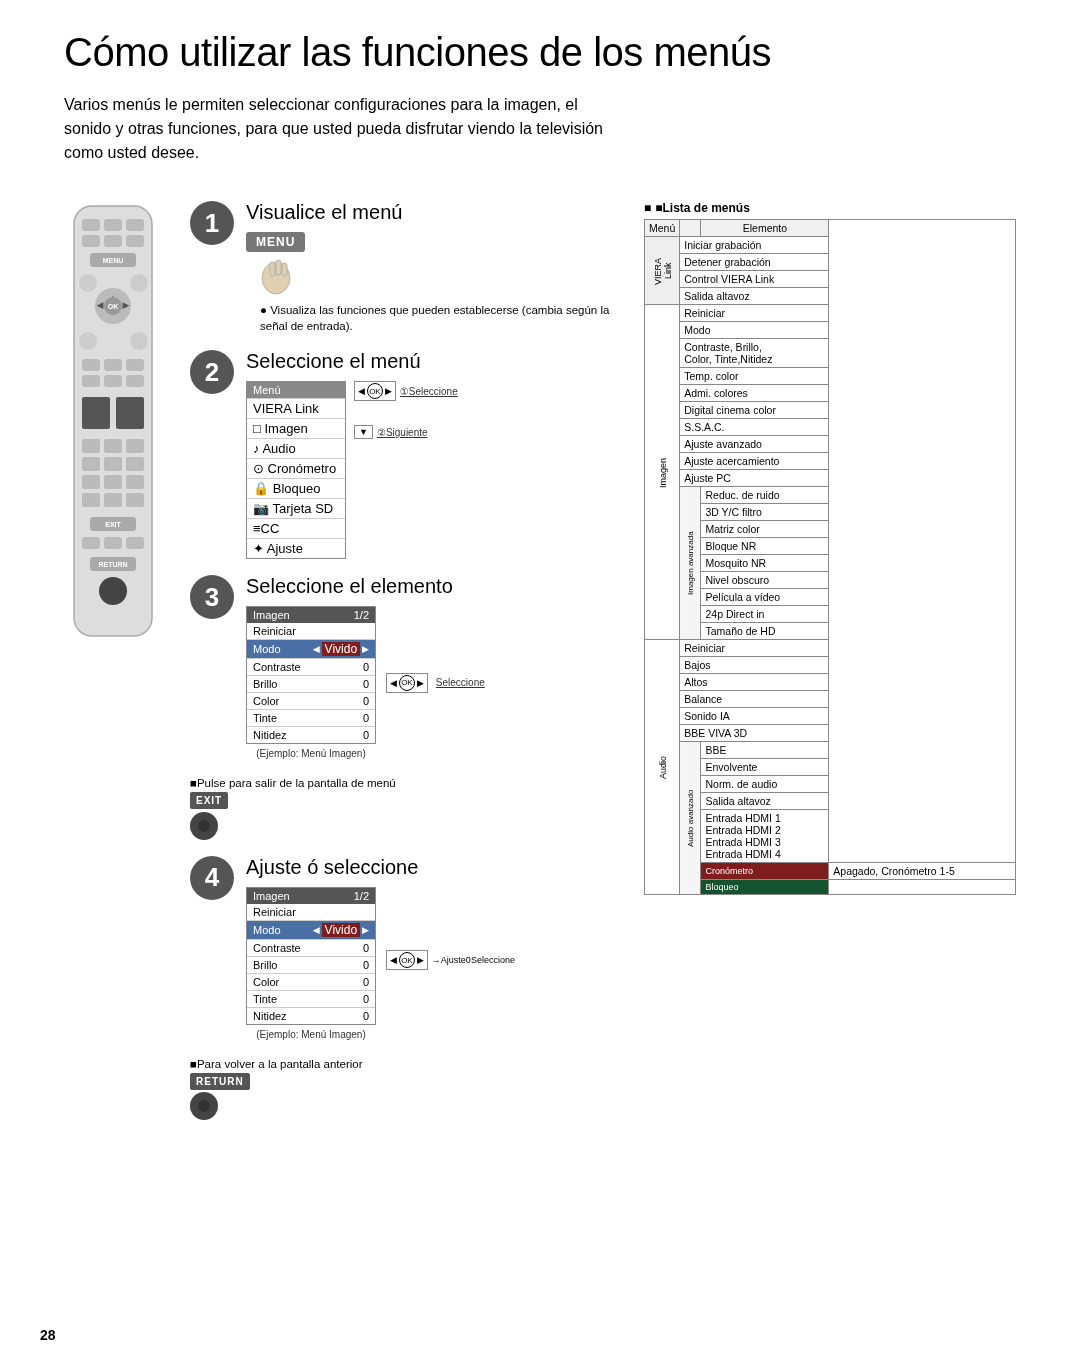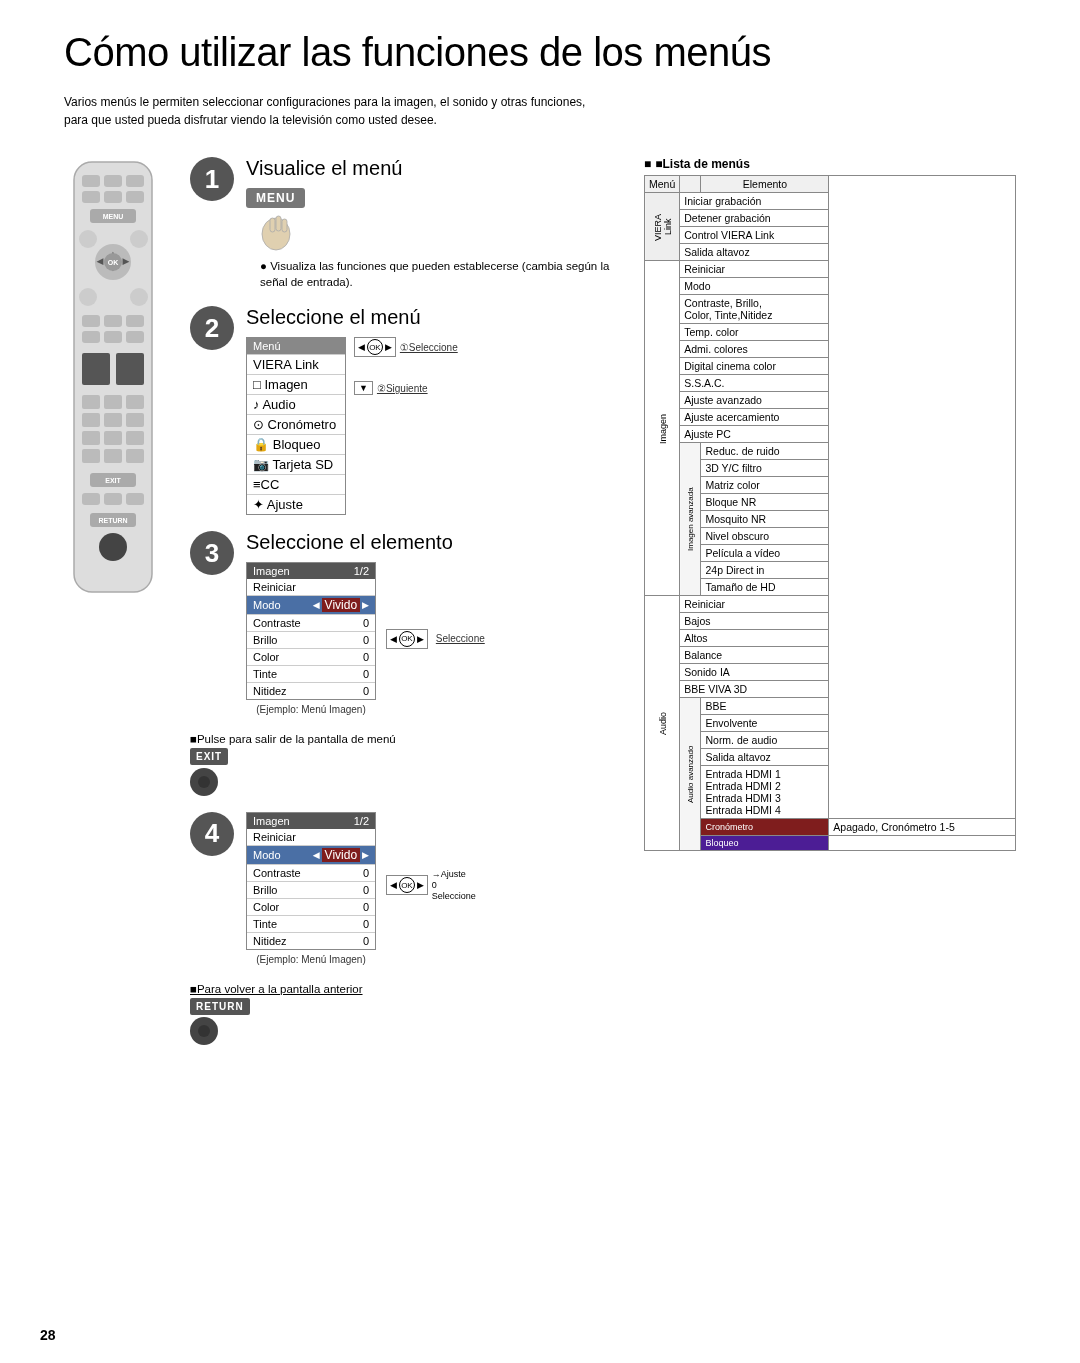--- a/index.html
+++ b/index.html
@@ -18,24 +18,24 @@
     }
 
     .main-title {
       font-size: 40px;
       font-weight: 300;
       margin-bottom: 18px;
       letter-spacing: -0.5px;
     }
 
     .intro-text {
-      font-size: 12px;
+      font-size: 16px;
       line-height: 1.5;
       max-width: 540px;
-      margin-bottom: 28px;
+      margin-bottom: 36px;
     }
 
     .content-layout {
       display: flex;
       gap: 20px;
     }
 
     .left-column {
       width: 560px;
       flex-shrink: 0;
@@ -288,21 +288,21 @@
     }
 
     .cronometro-cell {
       background: #7f1d1d;
       color: #fff;
       font-size: 9px;
       padding: 2px 4px;
     }
 
     .bloqueo-cell {
-      background: #4c1d95;
+      background: #14532d;
       color: #fff;
       font-size: 9px;
       padding: 2px 4px;
     }
 
   </style>
 </head>
 <body>
 
 <div class="page-container">
@@ -505,20 +505,21 @@
                 <svg width="16" height="16">
                     <circle cx="8" cy="8" r="6" fill="#333"></circle>
                   </svg>
               </div>
             </div>
           </div>
 
           <div class="step">
             <div class="step-number">4</div>
             <div class="step-content">
+              <div class="step-title">Ajuste ó seleccione</div>
               <div class="step34-layout">
                 <div>
                   <div class="menu-panel" style="min-width:130px;">
                     <div class="menu-panel-header">
                       <span>Imagen</span>
                       <span>1/2</span>
                     </div>
                     <div class="menu-panel-row">Reiniciar</div>
                     <div class="menu-panel-row highlighted">
                       <span>Modo</span>
@@ -551,32 +552,32 @@
                   </div>
                   <div class="note-text">(Ejemplo: Menú Imagen)</div>
                 </div>
                 <div style="display:flex; flex-direction:column; gap:4px; font-size:10px;">
                   <div style="display:flex; align-items:center; gap:4px; margin-bottom:6px;">
                     <div style="border:1px solid #888; padding:1px 3px; display:flex; align-items:center; gap:2px; font-size:9px;">
                       <span class="arrw">◀</span>
                       <span class="small-ok-circle">OK</span>
                       <span class="arrw">▶</span>
                     </div>
-                    <div style="display:flex; flex-direction:column; font-size:9px; line-height:1.2;">
+                    <div style="display:flex; flex-direction:row; font-size:9px; line-height:1.2;">
                       <span>→Ajuste</span>
                       <span>0</span>
                       <span>Seleccione</span>
                     </div>
                   </div>
                 </div>
               </div>
             </div>
           </div>
 
-          <div style="display:flex; gap:14px; margin-top:0;text-decoration:underline;">
+          <div style="display:flex; gap:14px; margin-top:0;">
             <div style="font-size:11.5px; line-height:1.5;">
               <span>■Para volver a la pantalla anterior</span><br>
               <span class="return-btn">RETURN</span><br>
               <div class="return-circle">
                 <svg width="16" height="16">
                     <circle cx="8" cy="8" r="6" fill="#333"></circle>
                   </svg>
               </div>
             </div>
           </div>

